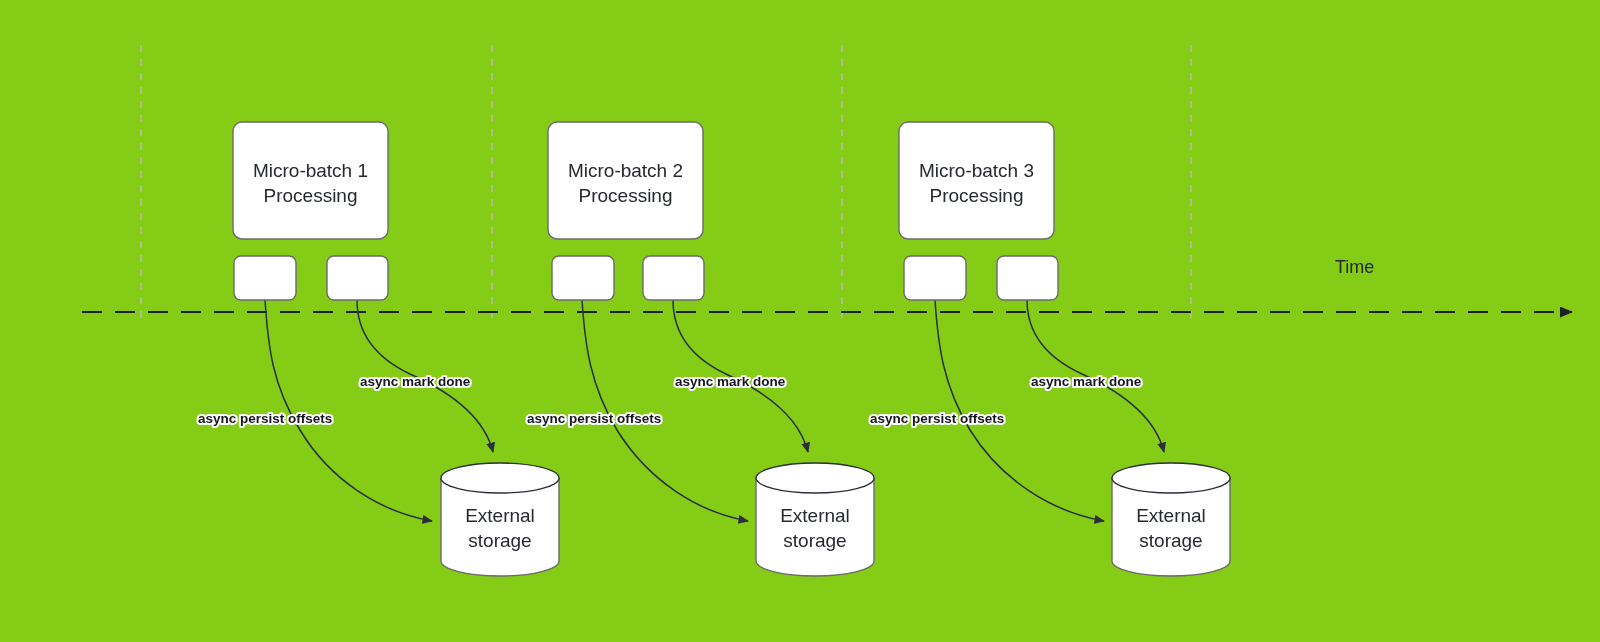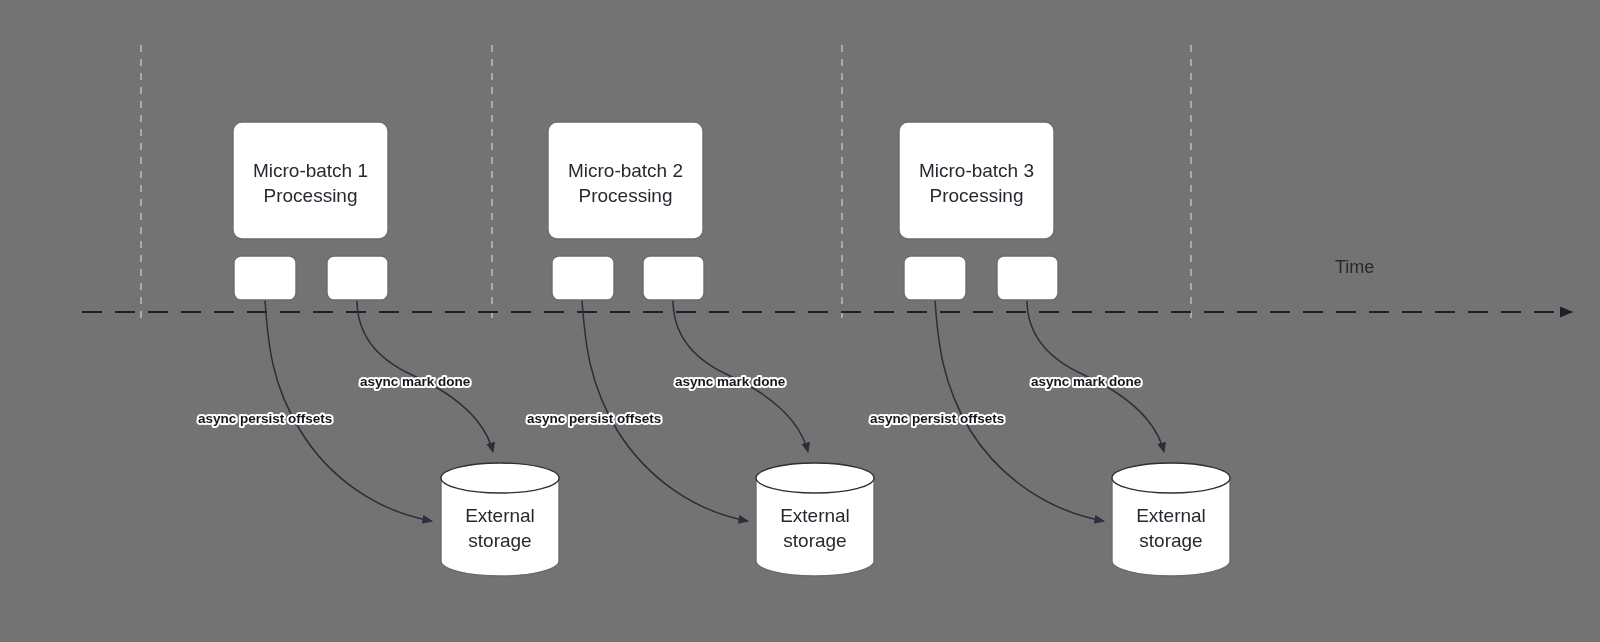--- a/index.html
+++ b/index.html
@@ -10,21 +10,21 @@
   body {
     width: 1600px;
     height: 642px;
     font-family: "Liberation Sans", sans-serif;
     overflow: hidden;
   }
   #diagram-root {
     position: relative;
     width: 1600px;
     height: 642px;
-    background: #737373;
+    background: #84cc16;
   }
   svg.canvas {
     position: absolute;
     top: 0;
     left: 0;
     width: 1600px;
     height: 642px;
     display: block;
   }
   .node-box {

